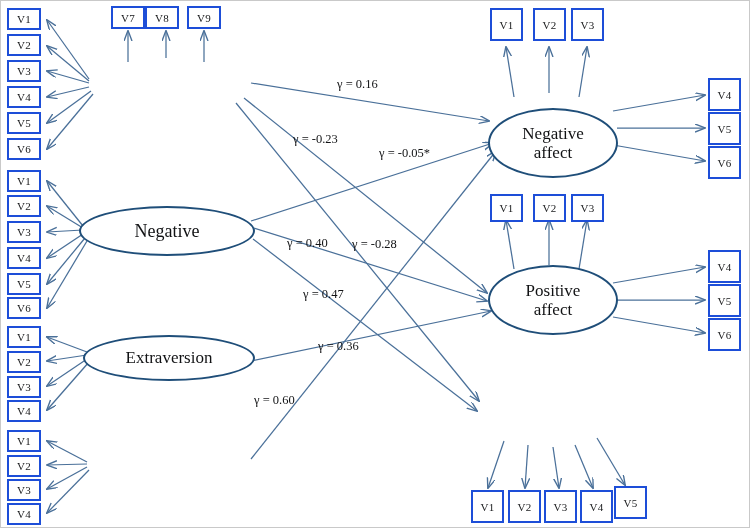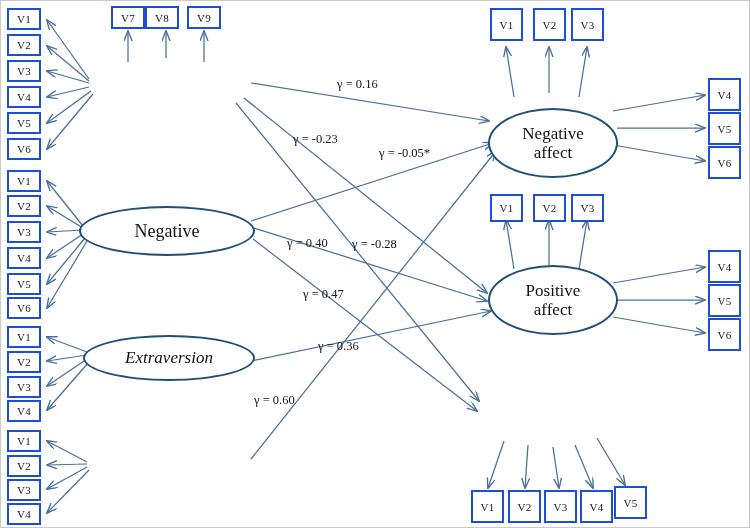--- a/index.html
+++ b/index.html
@@ -184,21 +184,21 @@
   <div class="vbox" style="left:6px;top:246px;width:34px;height:22px;">
     <span>V4</span>
     </div>
   <div class="vbox" style="left:6px;top:272px;width:34px;height:22px;">
     <span>V5</span>
     </div>
   <div class="vbox" style="left:6px;top:296px;width:34px;height:22px;">
     <span>V6</span>
     </div>
 
-  <div class="ellipse med" style="left:82px;top:334px;width:172px;height:46px;font-style:italic;">
+  <div class="ellipse med" style="left:82px;top:334px;width:172px;height:46px;">
     <span>Extraversion</span>
   </div>
 
   <div class="vbox" style="left:6px;top:325px;width:34px;height:22px;">
     <span>V1</span>
     </div>
   <div class="vbox" style="left:6px;top:350px;width:34px;height:22px;">
     <span>V2</span>
     </div>
   <div class="vbox" style="left:6px;top:375px;width:34px;height:22px;">

